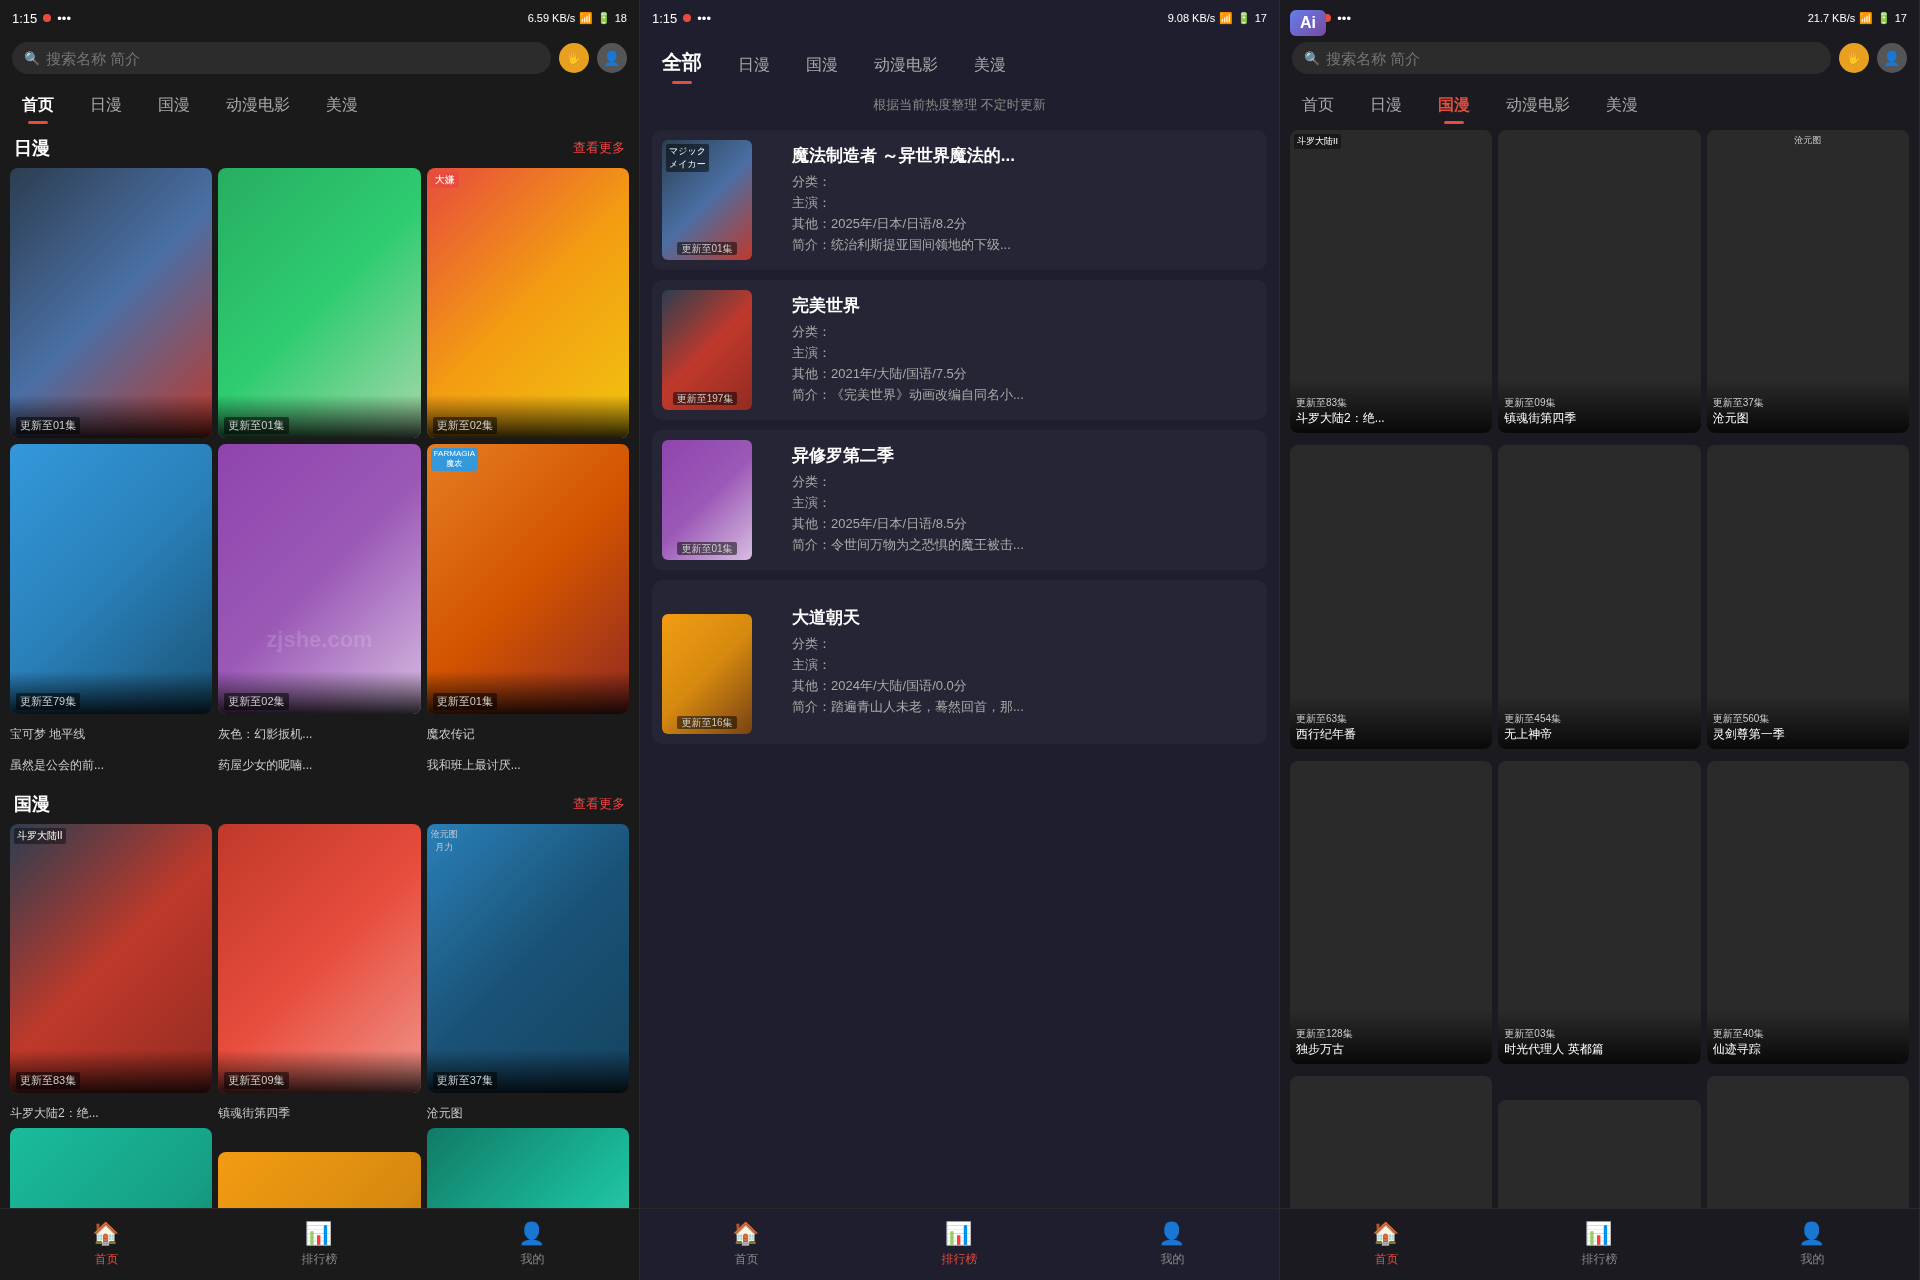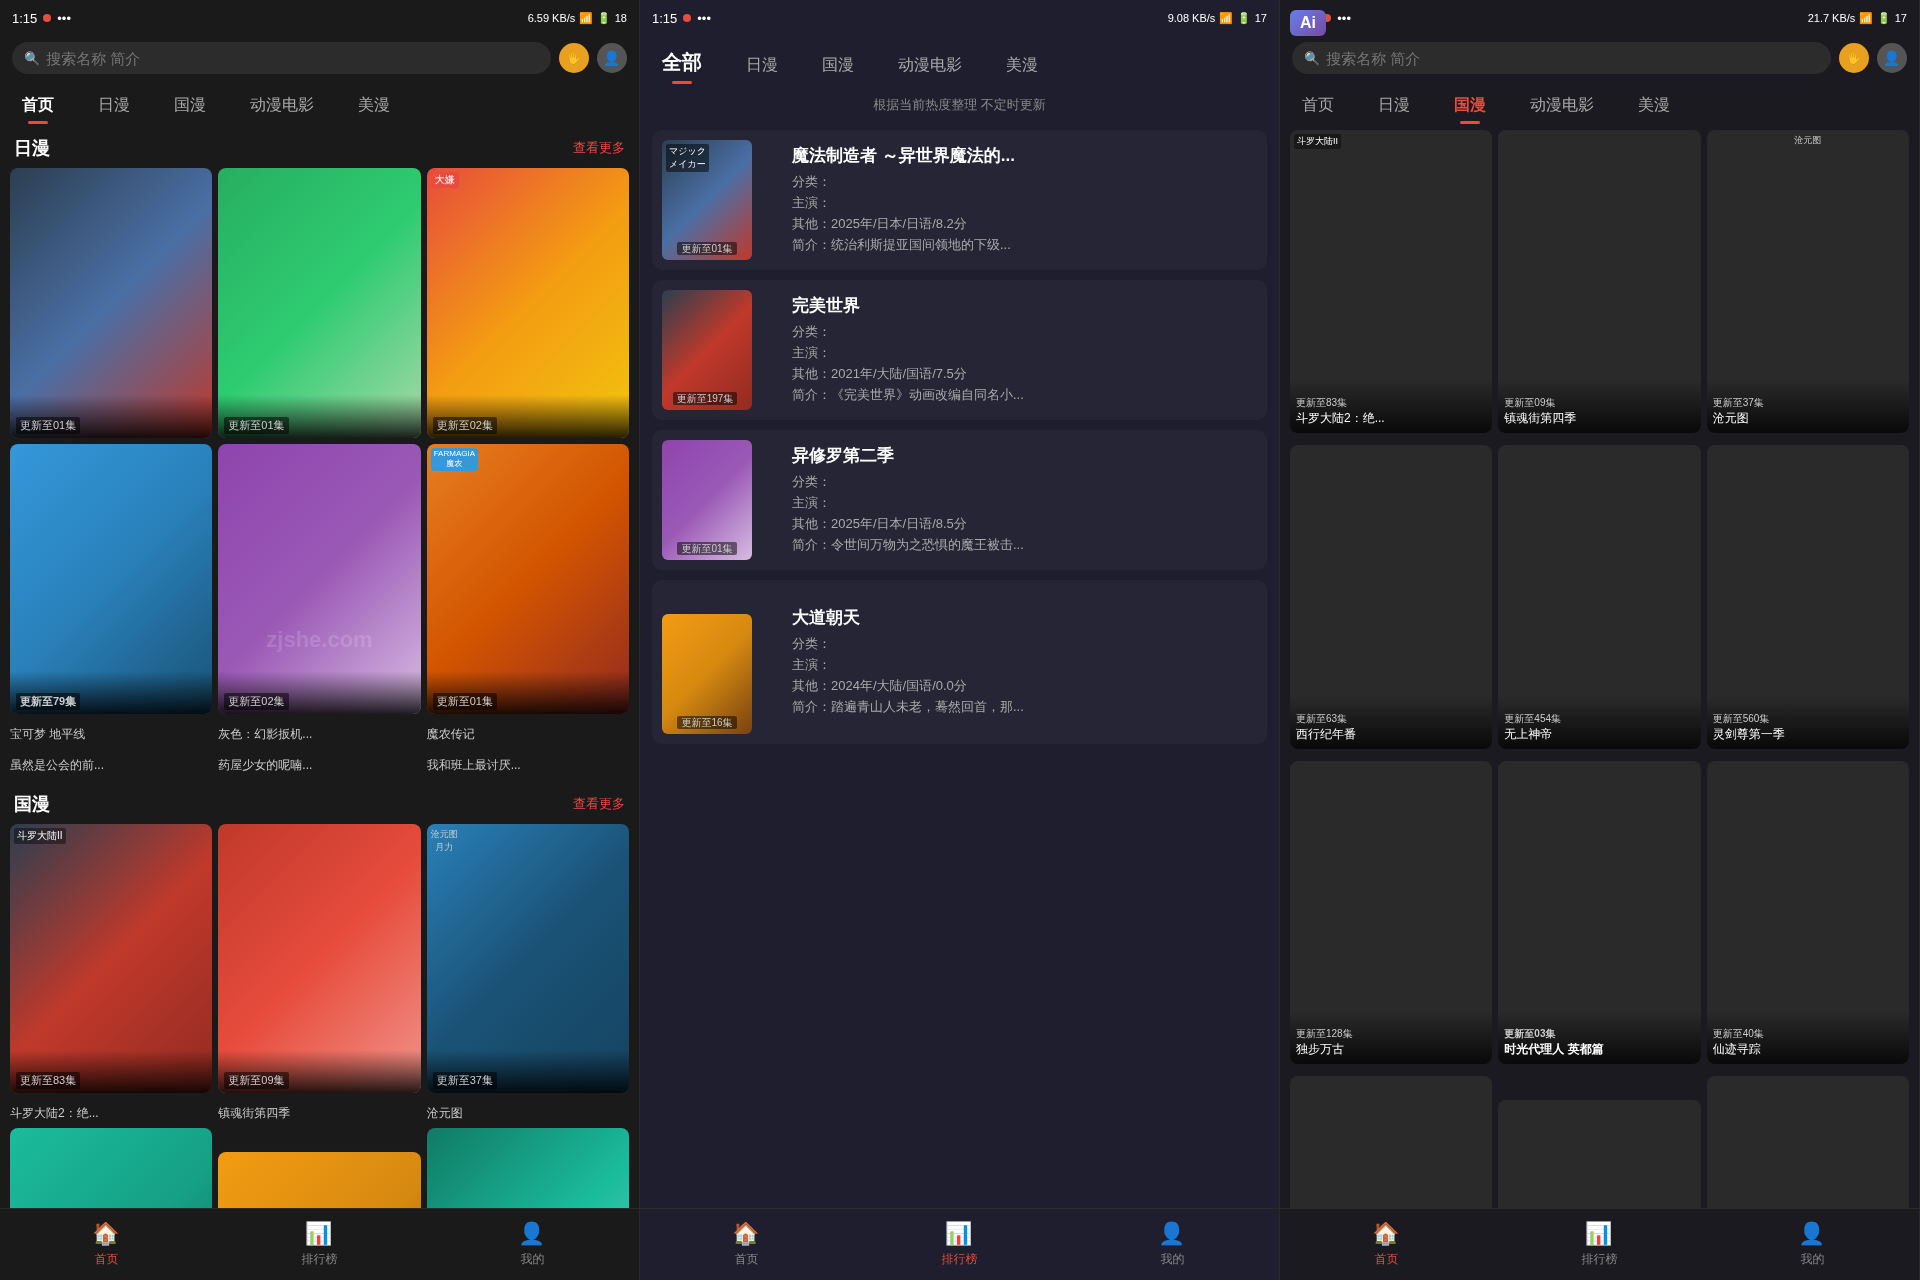--- a/index.html
+++ b/index.html
@@ -90,21 +90,21 @@
     }
 
     
     .nav-tabs {
       height: 44px;
       display: flex;
       align-items: flex-end;
       padding: 0 8px;
       background: #1a1a1a;
       flex-shrink: 0;
-      gap: 16px;
+      gap: 8px;
     }
     .nav-tab {
       padding: 8px 14px;
       font-size: 16px;
       color: #aaa;
       cursor: pointer;
       position: relative;
       white-space: nowrap;
     }
     .nav-tab.active {
@@ -180,21 +180,21 @@
       background: rgba(0,0,0,0.5);
       padding: 1px 4px;
       border-radius: 2px;
       display: inline-block;
     }
 
     
     .patch-1 { background: linear-gradient(135deg, #2c3e50, #4a6fa5, #c0392b); }
     .patch-2 { background: linear-gradient(135deg, #27ae60, #2ecc71, #a8d8a8); }
     .patch-3 { background: linear-gradient(135deg, #e74c3c, #f39c12, #f1c40f); }
-    .patch-4 { background: linear-gradient(135deg, #3498db, #2980b9, #1a5276); font-weight: bold; }
+    .patch-4 { background: linear-gradient(135deg, #3498db, #2980b9, #1a5276); }
     .patch-5 { background: linear-gradient(135deg, #8e44ad, #9b59b6, #d7bde2); }
     .patch-6 { background: linear-gradient(135deg, #e67e22, #d35400, #922b21); }
     .patch-7 { background: linear-gradient(135deg, #1abc9c, #16a085, #0e6655); }
     .patch-8 { background: linear-gradient(135deg, #f39c12, #d68910, #784212); margin-top: 24px; }
     .patch-9 { background: linear-gradient(135deg, #2c3e50, #c0392b, #922b21); }
     .patch-10 { background: linear-gradient(135deg, #c0392b, #e74c3c, #f1948a); }
     .patch-11 { background: linear-gradient(135deg, #2980b9, #1a5276, #154360); }
     .patch-12 { background: linear-gradient(135deg, #117a65, #1abc9c, #76d7c4); }
 
     

